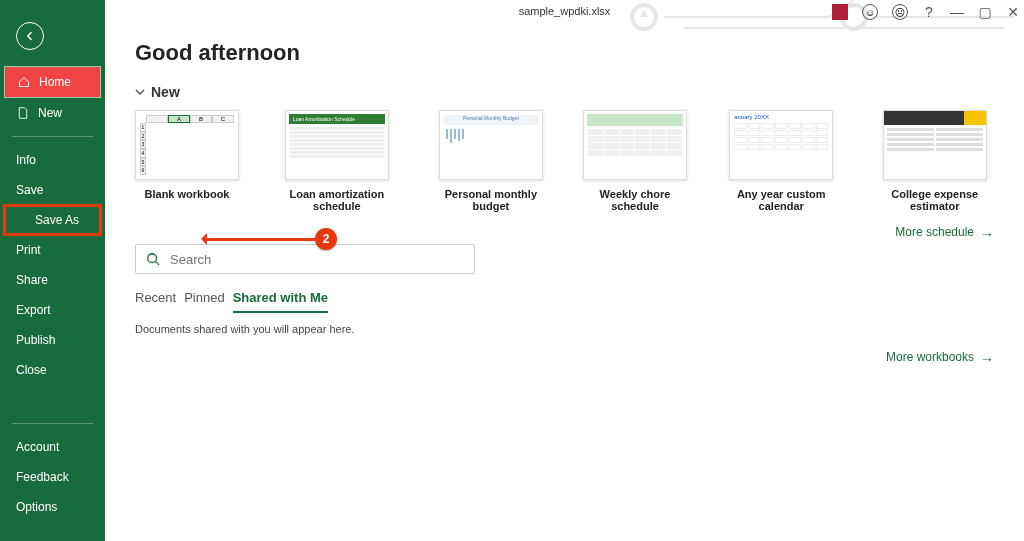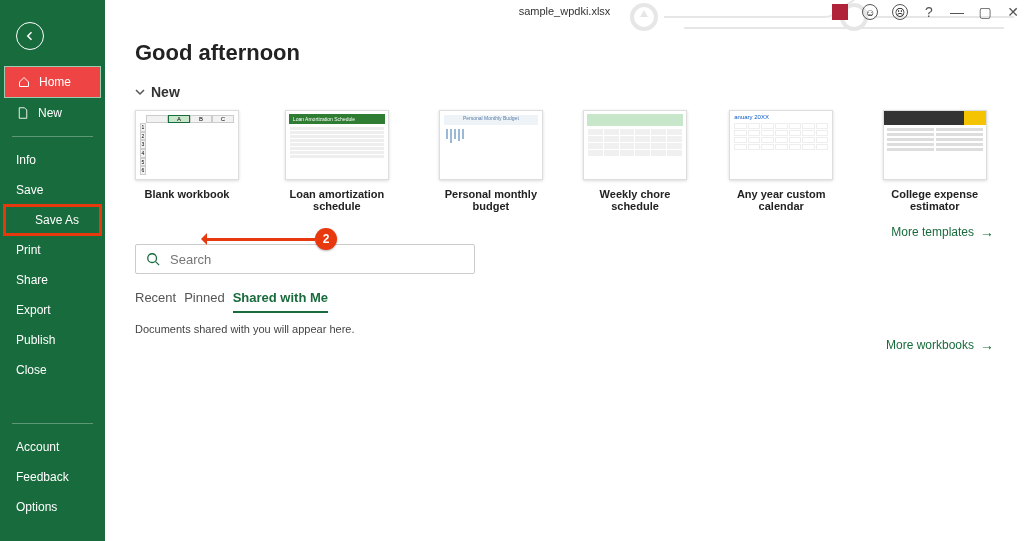--- a/index.html
+++ b/index.html
@@ -314,41 +314,41 @@
                   <div></div>
                   <div></div>
                 </div>
             </div>
           </div>
           <span class="tpl-label">College expense estimator</span>
         </div>
       </div>
 
       <div class="more-link">
-        <span>More templates</span>
+        <span>More schedule</span>
         <span class="arrow">→</span>
       </div>
 
       <div class="search">
         <svg viewBox="0 0 16 16">
             <circle cx="7" cy="7" r="5" stroke-width="1.5"></circle>
             <line x1="11" y1="11" x2="15" y2="15" stroke="#186b3c" stroke-width="1.5"></line>
           </svg>
         <input type="text" placeholder="Search" style="">
       </div>
 
       <div class="tabs">
         <div class="tab">Recent</div>
         <div class="tab">Pinned</div>
         <div class="tab active">Shared with Me</div>
       </div>
 
       <div class="empty-msg">Documents shared with you will appear here.</div>
 
-      <div class="more-link" style="margin-top:2px">
+      <div class="more-link" style="margin-top:14px">
         <span>More workbooks</span>
         <span class="arrow">→</span>
       </div>
     </div>
 
     <div class="annotation">
       <div class="arrow-line"></div>
       <div class="badge-num">2</div>
     </div>
   </div>

